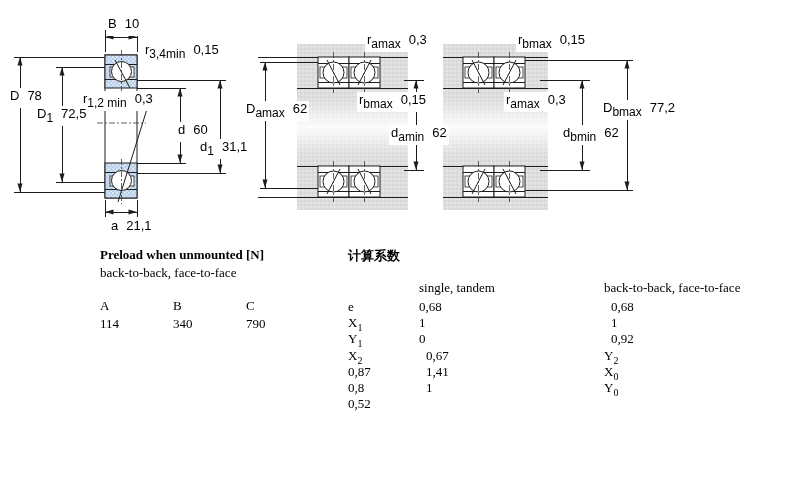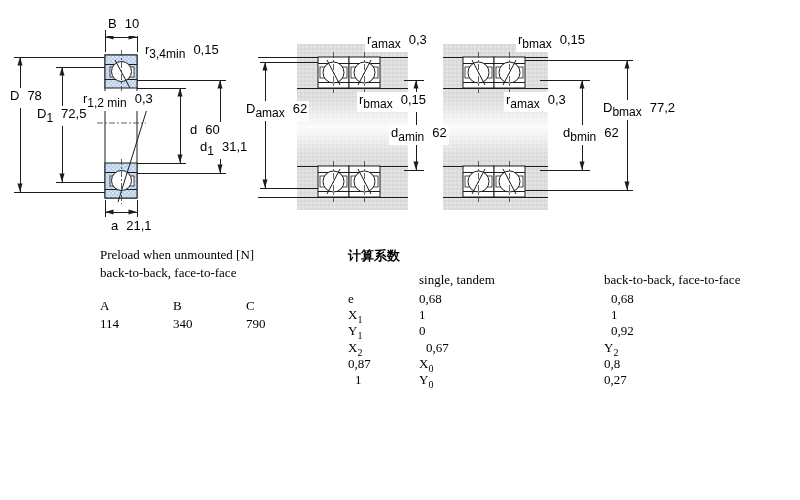--- a/index.html
+++ b/index.html
@@ -12,26 +12,26 @@
   svg .arr{fill:#1c1c1c;stroke:none;}
   svg .box{fill:#ffffff;stroke:#1c1c1c;stroke-width:1;}
   svg .sq{fill:#ffffff;stroke:#1c1c1c;stroke-width:0.8;}
   svg .ball{fill:#ffffff;stroke:#1c1c1c;stroke-width:1;}
   .dim-label{position:absolute;z-index:2;font:13px "Liberation Sans",sans-serif;
              white-space:nowrap;background:#fff;padding:0 2px;line-height:15px;}
   .dim-label sub{font-size:12px;}
   .dim-val{margin-left:8px;}
   .tbl{position:absolute;z-index:2;font:13px "Liberation Serif",serif;color:#000;}
   .tbl sub{font-size:10px;}
-  .pt-title{font-weight:normal;white-space:nowrap;}
+  .pt-title{font-weight:bold;white-space:nowrap;}
   .pt-sub{margin-top:2px;white-space:nowrap;}
   .pt-grid{display:grid;grid-template-columns:73px 73px 72px;margin-top:17px;row-gap:2px;}
   .ct-title{font-weight:bold;white-space:nowrap;}
   .ct-grid{display:grid;grid-template-columns:71px 185px auto;
-           grid-template-rows:19px repeat(7,16.2px);margin-top:7px;align-items:start;font-family:Liberation Serif, serif;}
+           grid-template-rows:19px repeat(7,16.2px);margin-top:15px;align-items:start;font-family:Liberation Serif, serif;}
   .c-v3{padding-left:7px;}
   .c-head{white-space:nowrap;}
 </style>
 </head>
 <body>
 
 <div class="page">
 
 <svg width="800" height="245" viewBox="0 0 800 245" style="position:absolute;left:0;top:0;z-index:1">
   <defs>
@@ -173,21 +173,21 @@
     <path class="arr" d="M582,80 l-2.5,8.5 h5 z"></path>
     <path class="arr" d="M582,170 l-2.5,-8.5 h5 z"></path>
   </g>
 </svg>
 
 <div class="dim-label" style="left:106px;top:16px"><span>B</span><sub></sub><span class="dim-val">10</span></div>
 <div class="dim-label" style="left:143px;top:42px"><span>r</span><sub>3,4min</sub><span class="dim-val">0,15</span></div>
 <div class="dim-label" style="left:81px;top:91px"><span>r</span><sub>1,2 min</sub><span class="dim-val">0,3</span></div>
 <div class="dim-label" style="left:8px;top:88px"><span>D</span><sub></sub><span class="dim-val">78</span></div>
 <div class="dim-label" style="left:35px;top:106px"><span>D</span><sub>1</sub><span class="dim-val">72,5</span></div>
-<div class="dim-label" style="left:188px;top:122px"><span>d</span><sub></sub><span class="dim-val">60</span></div>
+<div class="dim-label" style="left:176px;top:122px"><span>d</span><sub></sub><span class="dim-val">60</span></div>
 <div class="dim-label" style="left:198px;top:139px"><span>d</span><sub>1</sub><span class="dim-val">31,1</span></div>
 <div class="dim-label" style="left:109px;top:218px"><span>a</span><sub></sub><span class="dim-val">21,1</span></div>
 
 <div class="dim-label" style="left:365px;top:32px"><span>r</span><sub>amax</sub><span class="dim-val">0,3</span></div>
 <div class="dim-label" style="left:357px;top:92px"><span>r</span><sub>bmax</sub><span class="dim-val">0,15</span></div>
 <div class="dim-label" style="left:389px;top:125px"><span>d</span><sub>amin</sub><span class="dim-val">62</span></div>
 <div class="dim-label" style="left:244px;top:101px"><span>D</span><sub>amax</sub><span class="dim-val">62</span></div>
 
 <div class="dim-label" style="left:516px;top:32px"><span>r</span><sub>bmax</sub><span class="dim-val">0,15</span></div>
 <div class="dim-label" style="left:504px;top:92px"><span>r</span><sub>amax</sub><span class="dim-val">0,3</span></div>
@@ -224,23 +224,24 @@
 
     <span><span>Y</span><sub>1</sub></span>
     <span>0</span>
     <span class="c-v3">0,92</span>
 
     <span><span>X</span><sub>2</sub></span>
     <span class="c-v3">0,67</span>
 
     <span><span>Y</span><sub>2</sub></span>
     <span>0,87</span>
+    <span class="c-v3">1,41</span>
 
     <span><span>X</span><sub>0</sub></span>
     <span>0,8</span>
     <span class="c-v3">1</span>
 
     <span><span>Y</span><sub>0</sub></span>
-    <span>0,27</span>
+    <span>0,52</span>
   </div>
 </div>
 
 </div>
 
 </body></html>

